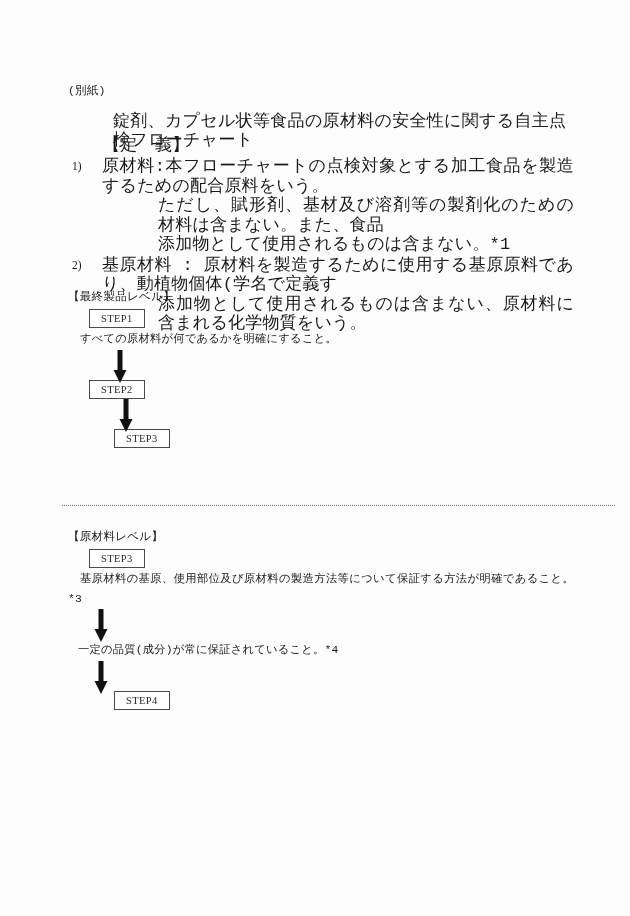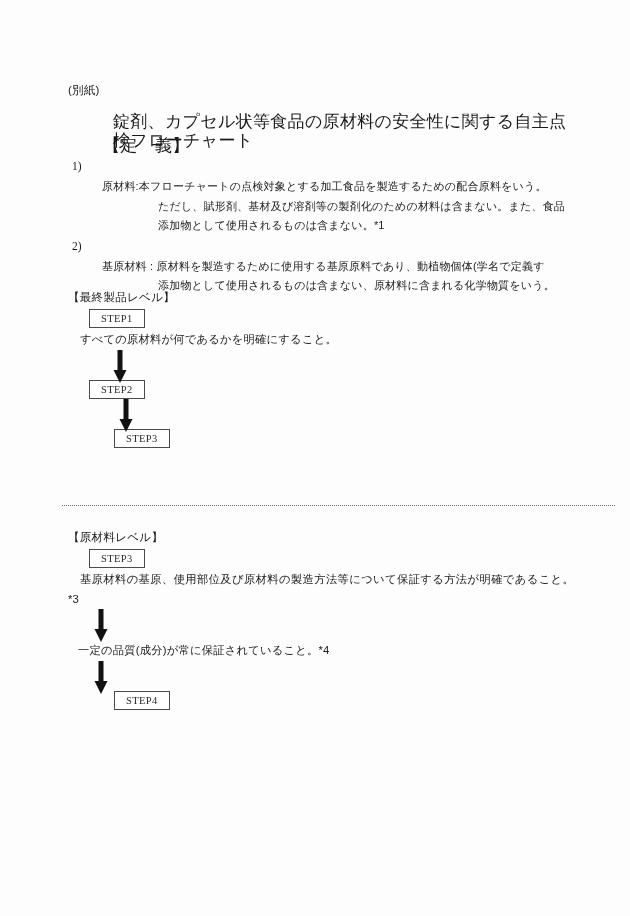--- a/index.html
+++ b/index.html
@@ -17,21 +17,21 @@
   }
   .page {
     position: relative;
     width: 630px;
     height: 916px;
     box-sizing: border-box;
   }
 
   
   .jp {
-    font-family: Liberation Sans, sans-serif;
+    font-family: Liberation Mono, monospace;
     font-size: 11.5px;
     line-height: 19px;
     letter-spacing: 0.2px;
   }
 
   
   .header {
     position: absolute;
     left: 68px;
     top: 82px;
@@ -71,25 +71,24 @@
   .def-num {
     flex: 0 0 34px;
     font-size: 11.5px;
     line-height: 19.5px;
     font-family: "Liberation Serif", serif;
     padding-left: 4px;
     box-sizing: border-box;
   }
   .def-body {
     flex: 1 1 auto;
-    font-size: 11px;
+    font-size: 17px;
     line-height: 19.5px;
     text-align: justify;
     text-justify: inter-character;
-    margin-top: 20px;
   }
   .def-body .cont {
     display: block;
     padding-left: 56px;
   }
   .def-body .cont-just {
     display: block;
     padding-left: 56px;
     text-align: justify;
     text-justify: inter-character;

